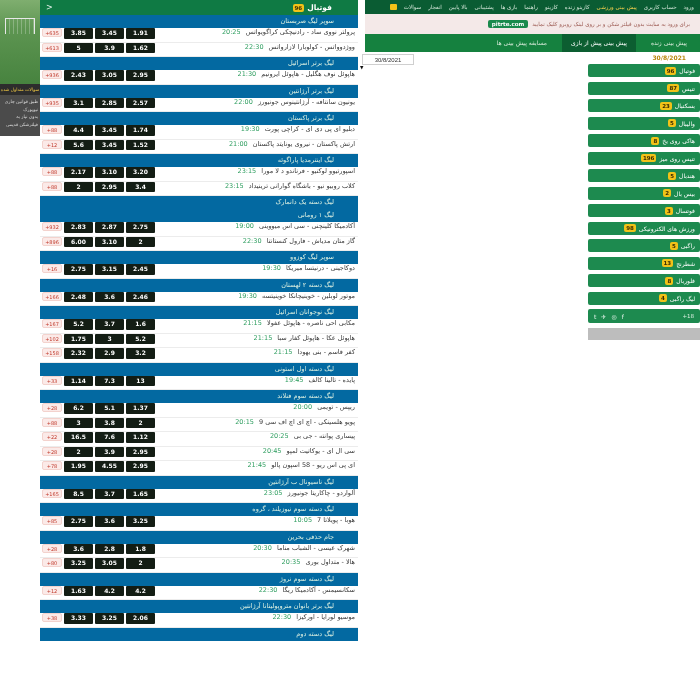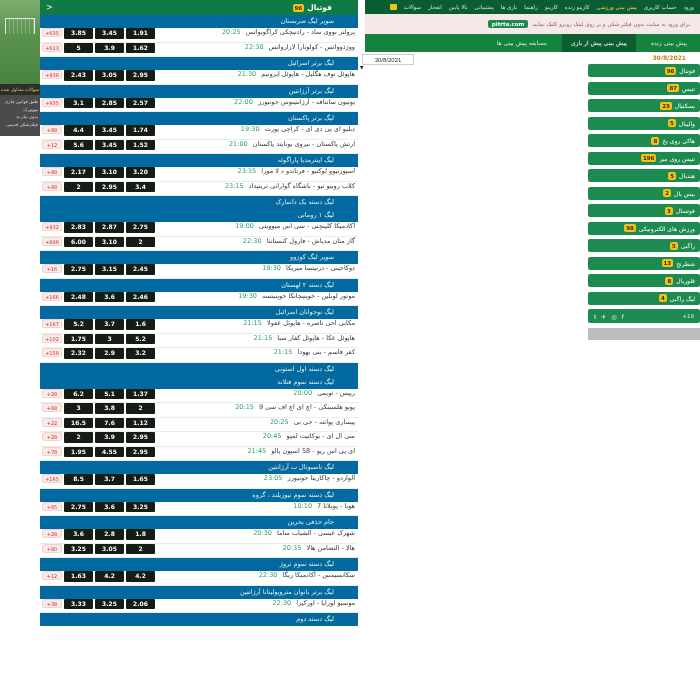--- a/index.html
+++ b/index.html
@@ -273,20 +273,31 @@
     <span class="odds-btn o2">2.32</span>
     <span class="odds-btn ox">2.9</span>
     <span class="odds-btn o1">3.2</span>
     <span class="row-spacer"></span>
     <span class="match-text">
       <span class="match-teams">کفر قاسم - بنی یهودا</span>
       <span class="match-time">21:15</span>
     </span>
   </div>
       <div class="league-bar">لیگ دسته اول استونی</div>
+      <div class="match-row">
+    <span class="boost-badge">+33</span>
+    <span class="odds-btn o2">1.14</span>
+    <span class="odds-btn ox">7.3</span>
+    <span class="odds-btn o1">13</span>
+    <span class="row-spacer"></span>
+    <span class="match-text">
+      <span class="match-teams">پایده - تالینا کالف</span>
+      <span class="match-time">19:45</span>
+    </span>
+  </div>
       <div class="league-bar">لیگ دسته سوم فنلاند</div>
       <div class="match-row">
     <span class="boost-badge">+28</span>
     <span class="odds-btn o2">6.2</span>
     <span class="odds-btn ox">5.1</span>
     <span class="odds-btn o1">1.37</span>
     <span class="row-spacer"></span>
     <span class="match-text">
       <span class="match-teams">ریپس - تویمی</span>
       <span class="match-time">20:00</span>
@@ -350,21 +361,21 @@
   </div>
       <div class="league-bar">لیگ دسته سوم نیوزیلند ، گروه</div>
       <div class="match-row">
     <span class="boost-badge">+85</span>
     <span class="odds-btn o2">2.75</span>
     <span class="odds-btn ox">3.6</span>
     <span class="odds-btn o1">3.25</span>
     <span class="row-spacer"></span>
     <span class="match-text">
       <span class="match-teams">هوبا - پویلاتا 7</span>
-      <span class="match-time">10:10</span>
+      <span class="match-time">10:05</span>
     </span>
   </div>
       <div class="league-bar">جام حذفی بحرین</div>
       <div class="match-row">
     <span class="boost-badge">+28</span>
     <span class="odds-btn o2">3.6</span>
     <span class="odds-btn ox">2.8</span>
     <span class="odds-btn o1">1.8</span>
     <span class="row-spacer"></span>
     <span class="match-text">
@@ -372,21 +383,21 @@
       <span class="match-time">20:30</span>
     </span>
   </div>
       <div class="match-row">
     <span class="boost-badge">+80</span>
     <span class="odds-btn o2">3.25</span>
     <span class="odds-btn ox">3.05</span>
     <span class="odds-btn o1">2</span>
     <span class="row-spacer"></span>
     <span class="match-text">
-      <span class="match-teams">هالا - التضامن هالا</span>
+      <span class="match-teams">هالا - متداول بوری</span>
       <span class="match-time">20:35</span>
     </span>
   </div>
       <div class="league-bar">لیگ دسته سوم نروژ</div>
       <div class="match-row">
     <span class="boost-badge">+12</span>
     <span class="odds-btn o2">1.63</span>
     <span class="odds-btn ox">4.2</span>
     <span class="odds-btn o1">4.2</span>
     <span class="row-spacer"></span>

